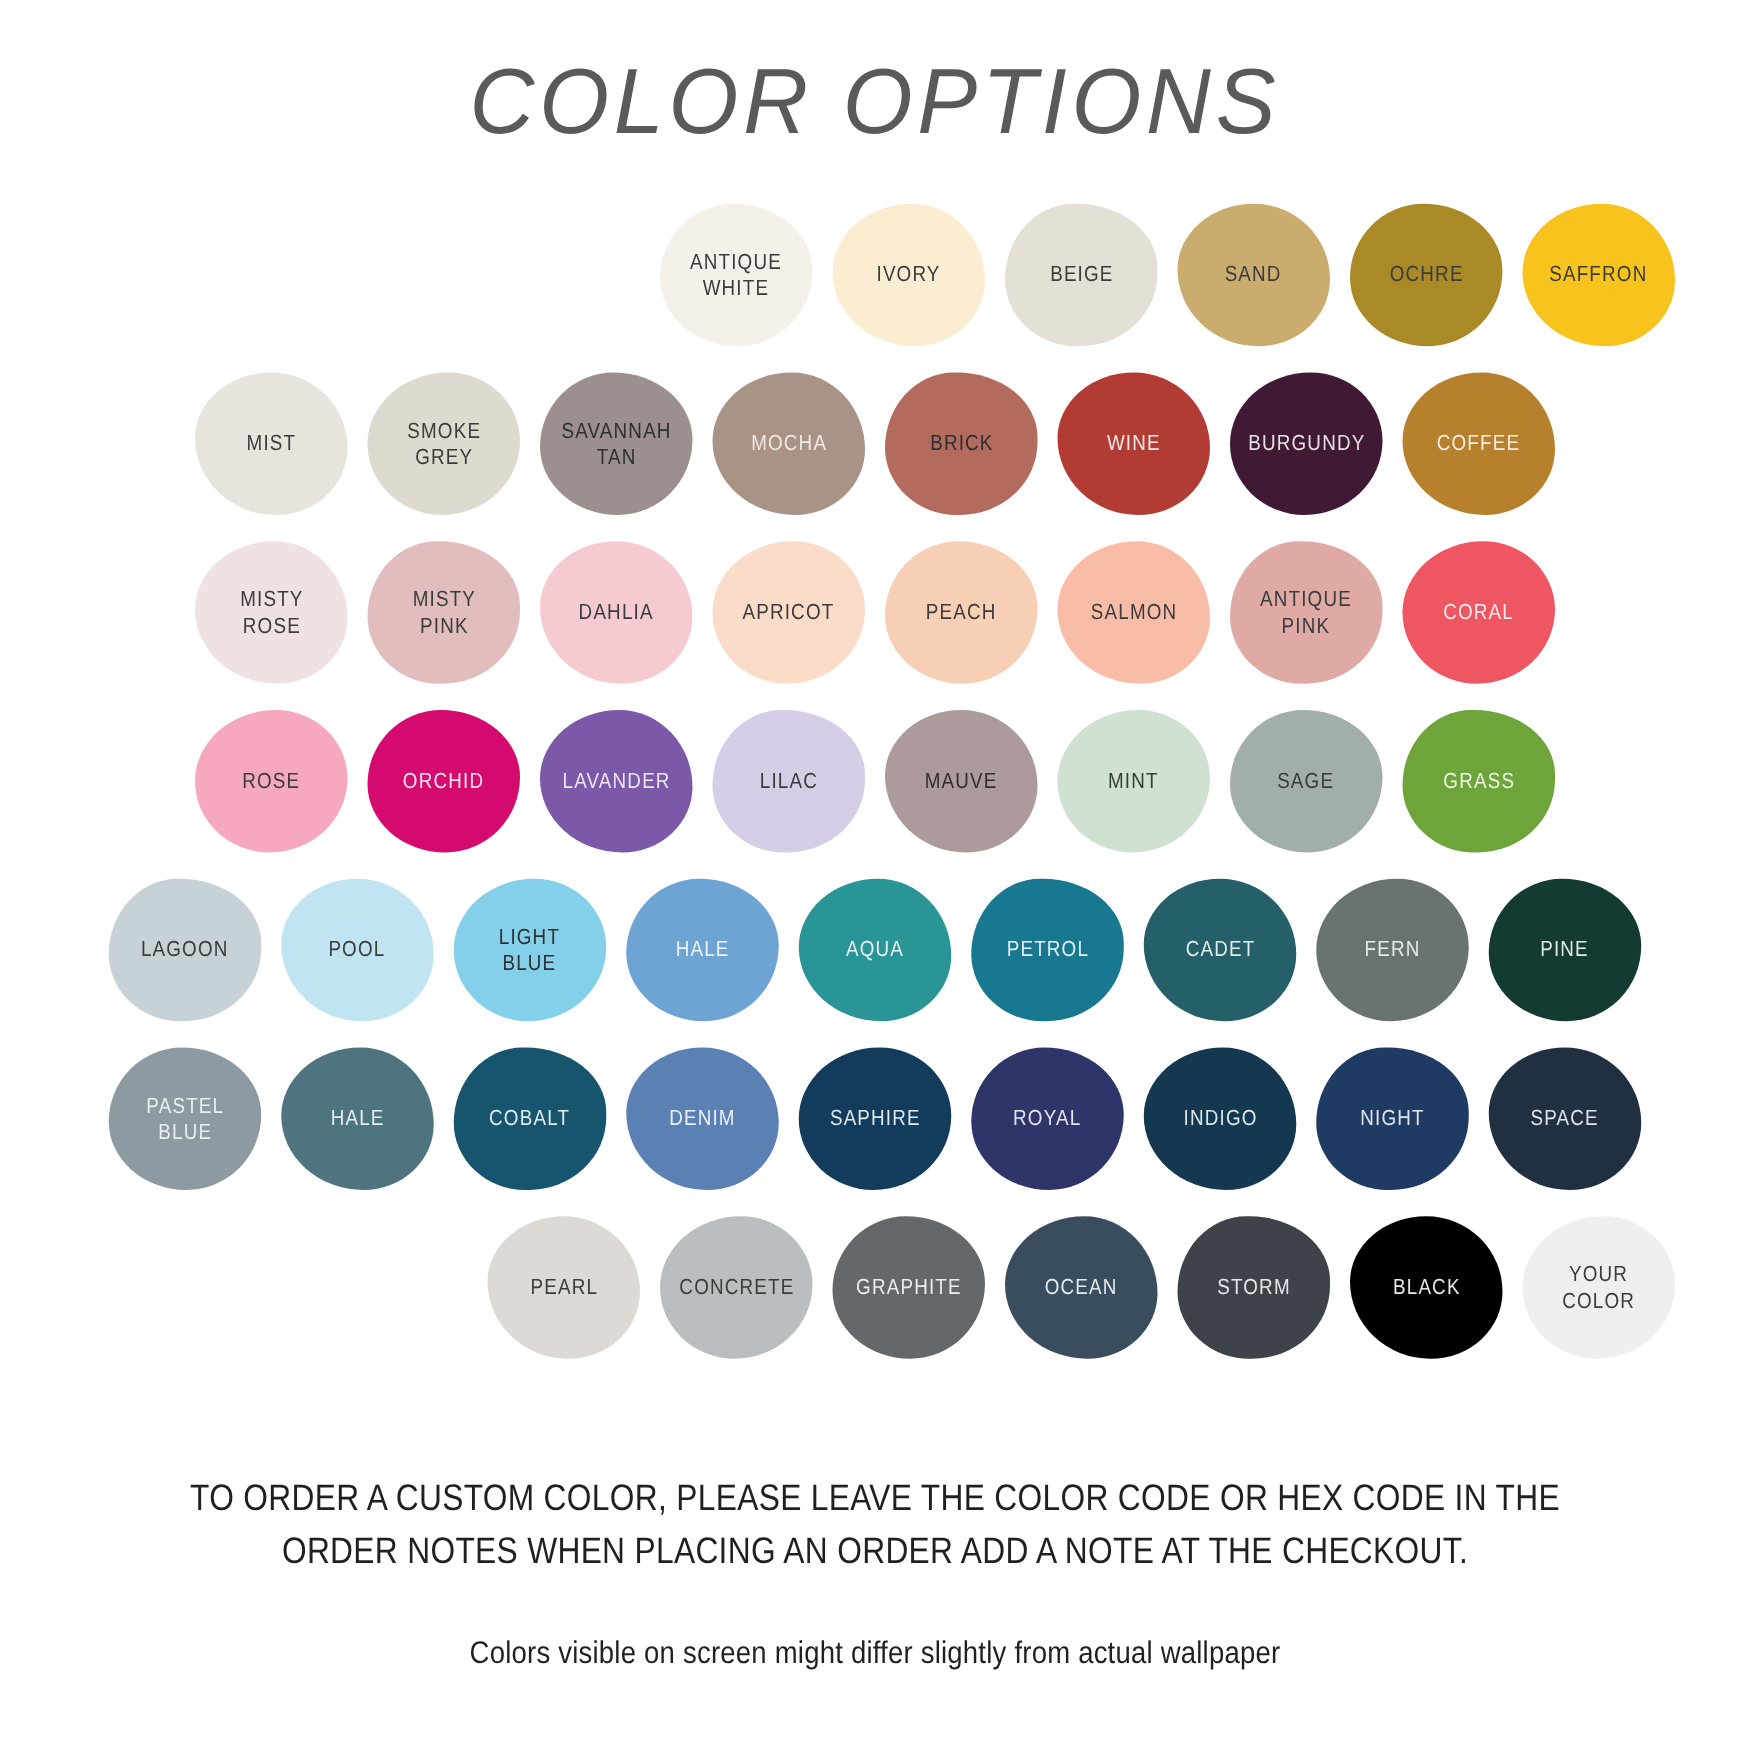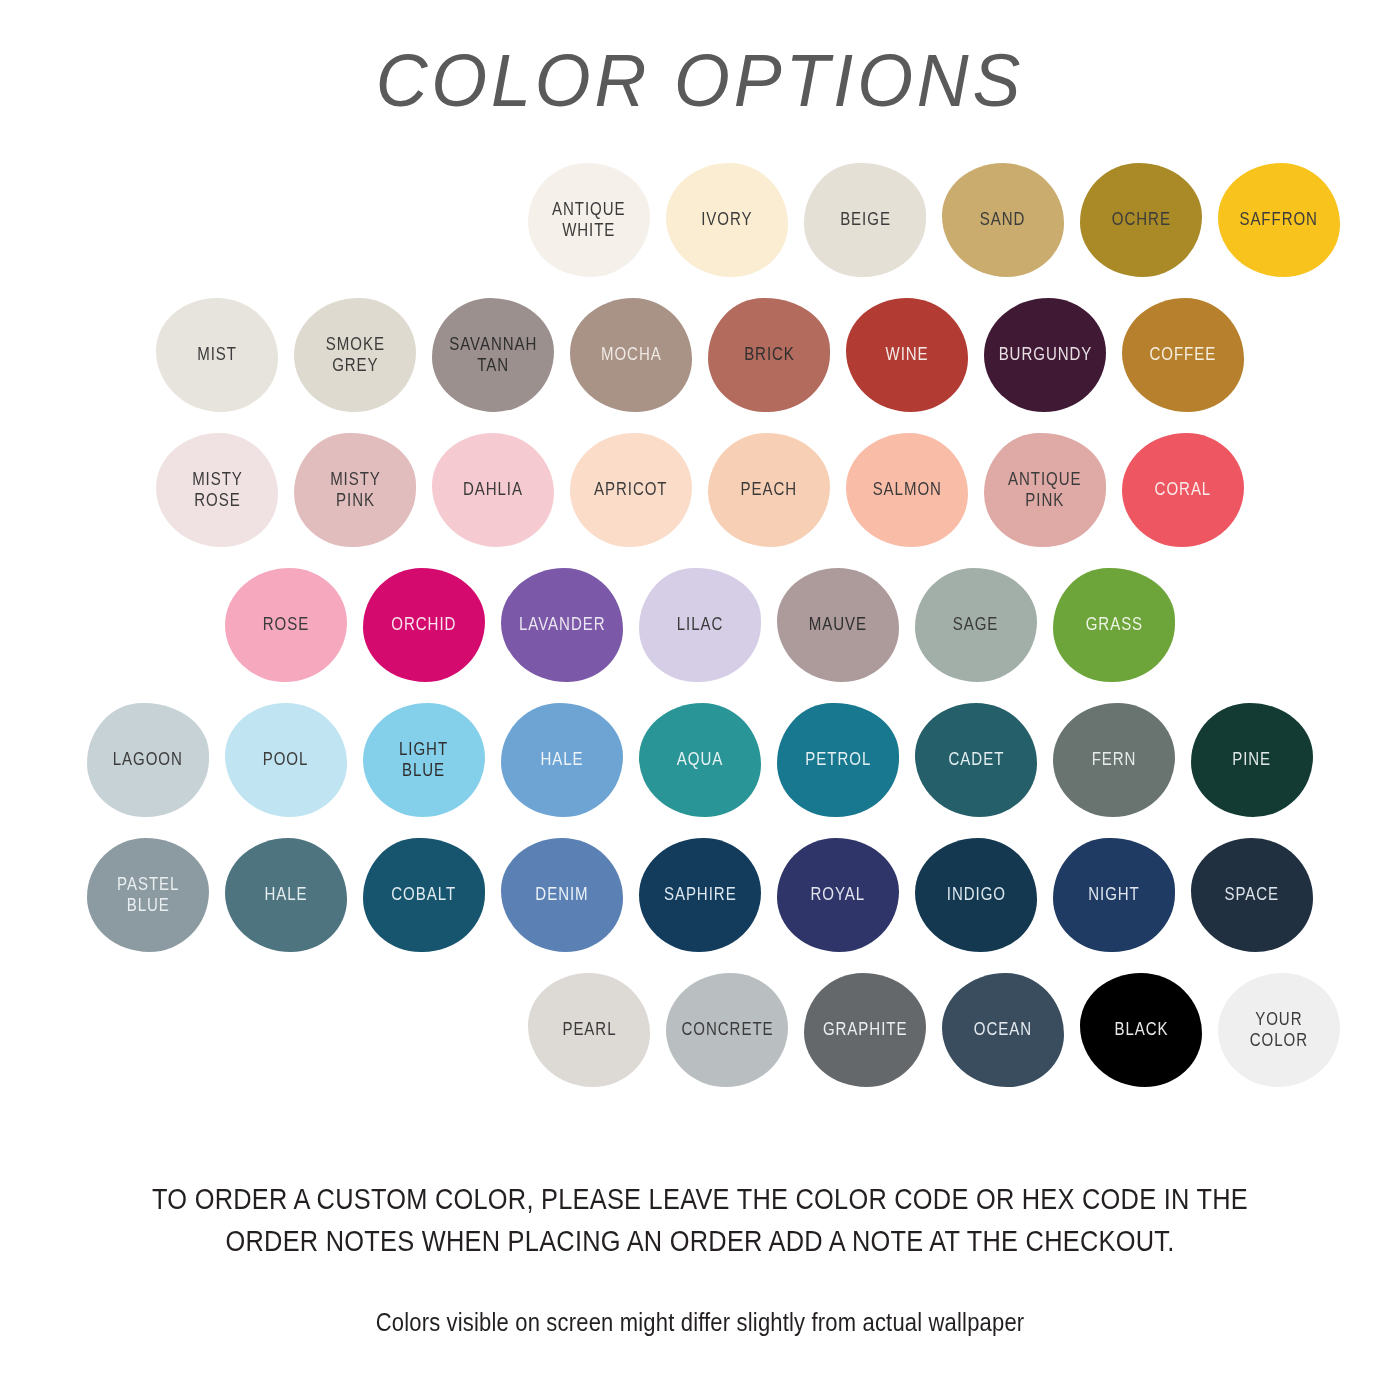--- a/index.html
+++ b/index.html
@@ -242,20 +242,24 @@
         </div>
         <div class="swatch">
           <div class="blob" style="background: rgb(213, 206, 230); border-radius: 46% 54% 52% 48% / 54% 46% 52% 48%;"></div>
           <div class="swatch-label" style="color: rgb(59, 59, 59);">LILAC</div>
         </div>
         <div class="swatch">
           <div class="blob" style="background: rgb(173, 154, 155); border-radius: 50% 50% 47% 53% / 46% 53% 47% 54%;"></div>
           <div class="swatch-label" style="color: rgb(47, 47, 47);">MAUVE</div>
         </div>
         <div class="swatch">
+          <div class="blob" style="background: rgb(207, 226, 210); border-radius: 53% 47% 51% 49% / 50% 48% 52% 50%;"></div>
+          <div class="swatch-label" style="color: rgb(59, 59, 59);">MINT</div>
+        </div>
+        <div class="swatch">
           <div class="blob" style="background: rgb(162, 175, 168); border-radius: 48% 52% 49% 51% / 52% 47% 53% 48%;"></div>
           <div class="swatch-label" style="color: rgb(59, 59, 59);">SAGE</div>
         </div>
         <div class="swatch">
           <div class="blob" style="background: rgb(109, 165, 58); border-radius: 46% 54% 52% 48% / 54% 46% 52% 48%;"></div>
           <div class="swatch-label" style="color: rgb(238, 245, 230);">GRASS</div>
         </div>
       </div>
       <div class="row">
         <div class="swatch">
@@ -344,20 +348,24 @@
           <div class="blob" style="background: rgb(185, 190, 193); border-radius: 53% 47% 51% 49% / 50% 48% 52% 50%;"></div>
           <div class="swatch-label" style="color: rgb(59, 59, 59);">CONCRETE</div>
         </div>
         <div class="swatch">
           <div class="blob" style="background: rgb(101, 104, 107); border-radius: 48% 52% 49% 51% / 52% 47% 53% 48%;"></div>
           <div class="swatch-label" style="color: rgb(236, 238, 239);">GRAPHITE</div>
         </div>
         <div class="swatch">
           <div class="blob" style="background: rgb(58, 77, 94); border-radius: 52% 48% 46% 54% / 48% 54% 46% 52%;"></div>
           <div class="swatch-label" style="color: rgb(228, 234, 239);">OCEAN</div>
+        </div>
+        <div class="swatch">
+          <div class="blob" style="background: rgb(61, 67, 73); border-radius: 46% 54% 52% 48% / 54% 46% 52% 48%;"></div>
+          <div class="swatch-label" style="color: rgb(230, 233, 236);">STORM</div>
         </div>
         <div class="swatch">
           <div class="blob" style="background: rgb(0, 0, 0); border-radius: 50% 50% 47% 53% / 46% 53% 47% 54%;"></div>
           <div class="swatch-label" style="color: rgb(232, 232, 232);">BLACK</div>
         </div>
         <div class="swatch">
           <div class="blob" style="background: rgb(239, 239, 239); border-radius: 53% 47% 51% 49% / 50% 48% 52% 50%;"></div>
           <div class="swatch-label" style="color: rgb(59, 59, 59);">YOUR
 COLOR</div>
         </div>

